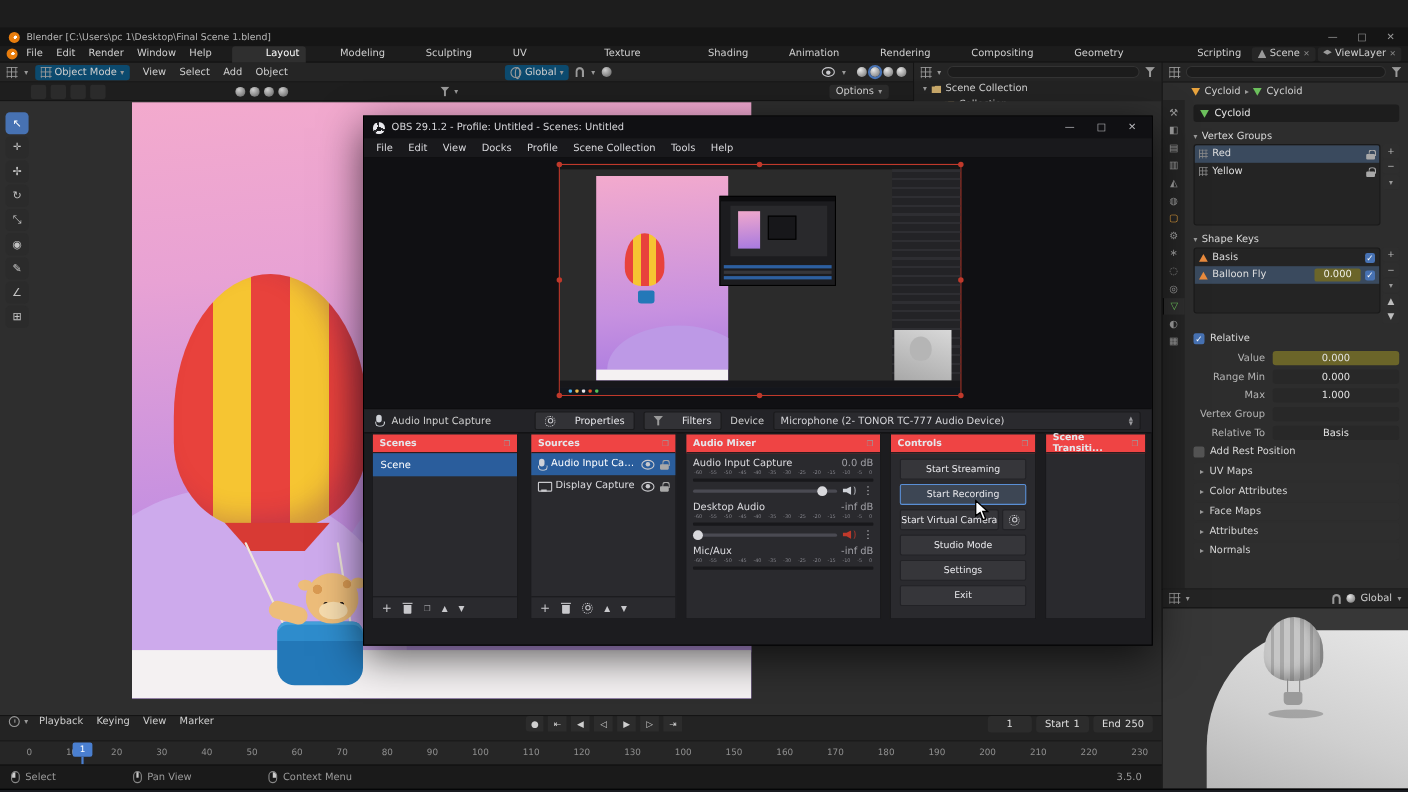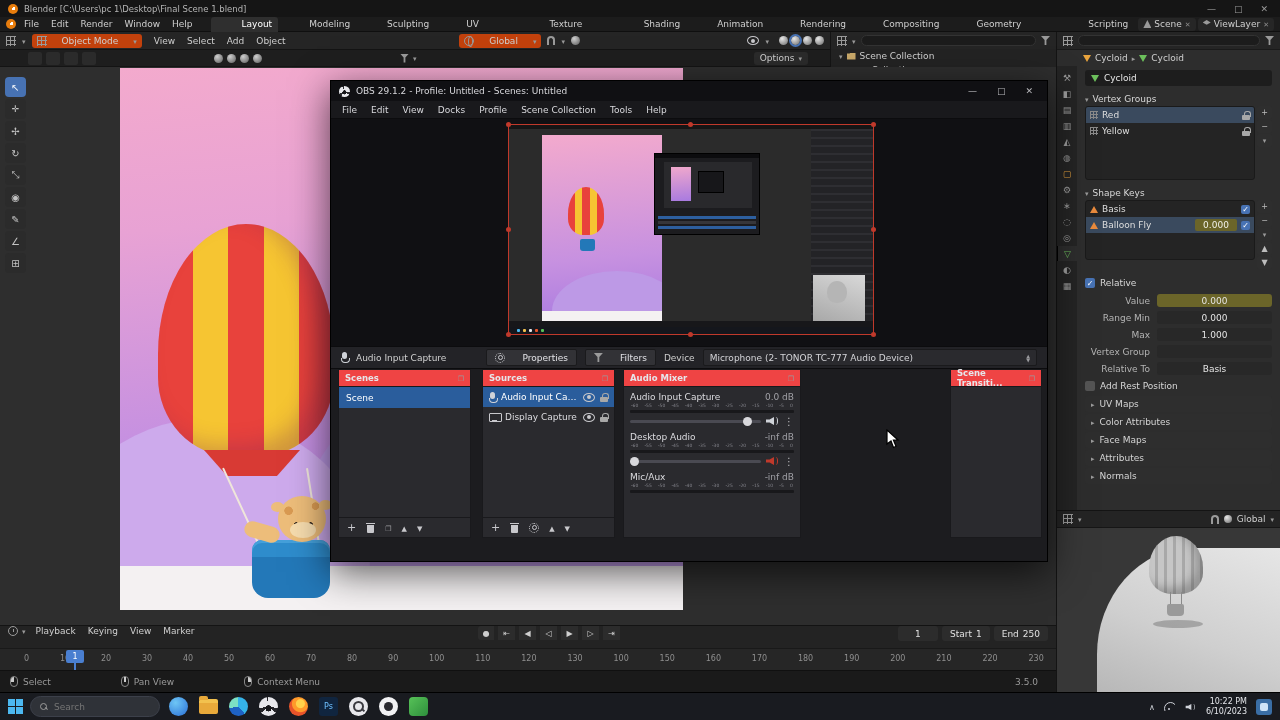--- a/index.html
+++ b/index.html
@@ -1,19 +1,19 @@
 <!DOCTYPE html>
 <html><head>
 <meta charset="utf-8">
 <style>
   * { margin:0; padding:0; box-sizing:border-box; }
   html,body { width:1280px; height:720px; background:#000; overflow:hidden; }
   body { font-family:"DejaVu Sans", sans-serif; font-size:9px; color:#cfcfcf; -webkit-user-select:none; user-select:none; }
   .screen { position:relative; width:1280px; height:720px; background:#1d1d1d; overflow:hidden; }
-  .abs { position:absolute; }
+  .abs { position:absolute;margin-top:25px; }
   .grow { flex:1; }
   .dots::before { content:"⋮"; color:#b8b8bc; font-size:10px; }
   .chev::before { content:"▾"; font-size:7px; color:#9a9a9a; }
   .chevr::before { content:"▸"; font-size:7px; color:#9a9a9a; }
   .xicon::before { content:"✕"; font-size:7px; color:#8a8a8a; }
 
   
   .bl-titlebar { left:0; top:0; width:1280px; height:17px; background:#151515; display:flex; align-items:center; padding:0 8px; gap:6px; color:#b5b5b5; font-size:8.5px; }
   .bl-logo { width:10px; height:10px; border-radius:50%; background:radial-gradient(circle at 58% 48%, #fff 0 1.5px, #e87d0d 1.6px 100%); }
   .win-ctl { margin-left:auto; display:flex; gap:18px; color:#9a9a9a; font-size:9px; padding-right:4px; }
@@ -26,21 +26,21 @@
   .ws-list { display:flex; margin-left:10px; height:15px; align-items:center; }
   .ws-list span { height:15px; line-height:15px; border-radius:3px 3px 0 0;padding-left:31px; }
   .ws-list span:first-of-type { background:#2f2f2f; color:#fff; }
   .tb-widget { display:flex; align-items:center; gap:3px; background:#262626; border-radius:3px; padding:1px 5px; height:13px; }
   .tb-widget .wicon { width:8px; height:8px; background:#9a9a9a; }
   .wicon.scene { clip-path:polygon(0 100%,50% 0,100% 100%); }
   .wicon.layers { clip-path:polygon(0 30%,50% 0,100% 30%,50% 60%); }
 
   
   .vp-header { left:0; top:32px; width:830px; height:18px; background:#252525; display:flex; align-items:center; gap:6px; padding:0 6px; border-bottom:1px solid #141414; }
-  .hdr-btn { display:flex; align-items:center; gap:15px; background:#c2410c; border-radius:3px; height:14px; padding:0 5px; }
+  .hdr-btn { display:flex; align-items:center; gap:3px; background:#0c4a6e; border-radius:3px; height:14px; padding:0 5px; }
   .vp-menus { display:flex; }
   .vp-menus span { padding:0 6px; }
   .mini-ic { width:10px; height:10px; display:inline-block; }
   .ic-grid { background:linear-gradient(#9a9a9a 1px,transparent 1px),linear-gradient(90deg,#9a9a9a 1px,transparent 1px); background-size:4px 4px; }
   .ic-globe { border:1px solid #9a9a9a; border-radius:50%; position:relative; }
   .ic-globe::after { content:""; position:absolute; left:3px; top:-1px; width:3px; height:9px; border:1px solid #9a9a9a; border-radius:50%; }
   .ic-magnet { width:8px; height:9px; border:2px solid #9a9a9a; border-bottom:none; border-radius:5px 5px 0 0; }
   .shade-balls { display:flex; gap:3px; margin-left:4px; }
   .ball { width:9px; height:9px; border-radius:50%; background:radial-gradient(circle at 35% 30%, #e8e8e8, #6a6a6a); }
   .ball.on { outline:2px solid #4772b3; }
@@ -931,20 +931,39 @@
               <span>-15</span>
               <span>-10</span>
               <span>-5</span>
               <span>0</span>
             </div>
           <div class="mx-meter"></div>
         </div>
       </div>
     </div>
 
+    <div class="dock d-controls">
+      <div class="dock-title">
+        <span>Controls</span>
+        <span class="dock-float"></span>
+      </div>
+      <div class="ctl-body">
+        <div class="ctl-btn">Start Streaming</div>
+        <div class="ctl-btn active">Start Recording</div>
+        <div class="ctl-row">
+          <div class="ctl-btn">Start Virtual Camera</div>
+          <div class="ctl-btn ctl-gear">
+              <span class="i-gear"></span>
+            </div>
+        </div>
+        <div class="ctl-btn">Studio Mode</div>
+        <div class="ctl-btn">Settings</div>
+        <div class="ctl-btn">Exit</div>
+      </div>
+    </div>
 
     <div class="dock d-trans">
       <div class="dock-title">
         <span>Scene Transiti...</span>
         <span class="dock-float"></span>
       </div>
     </div>
 
   </div>
 

